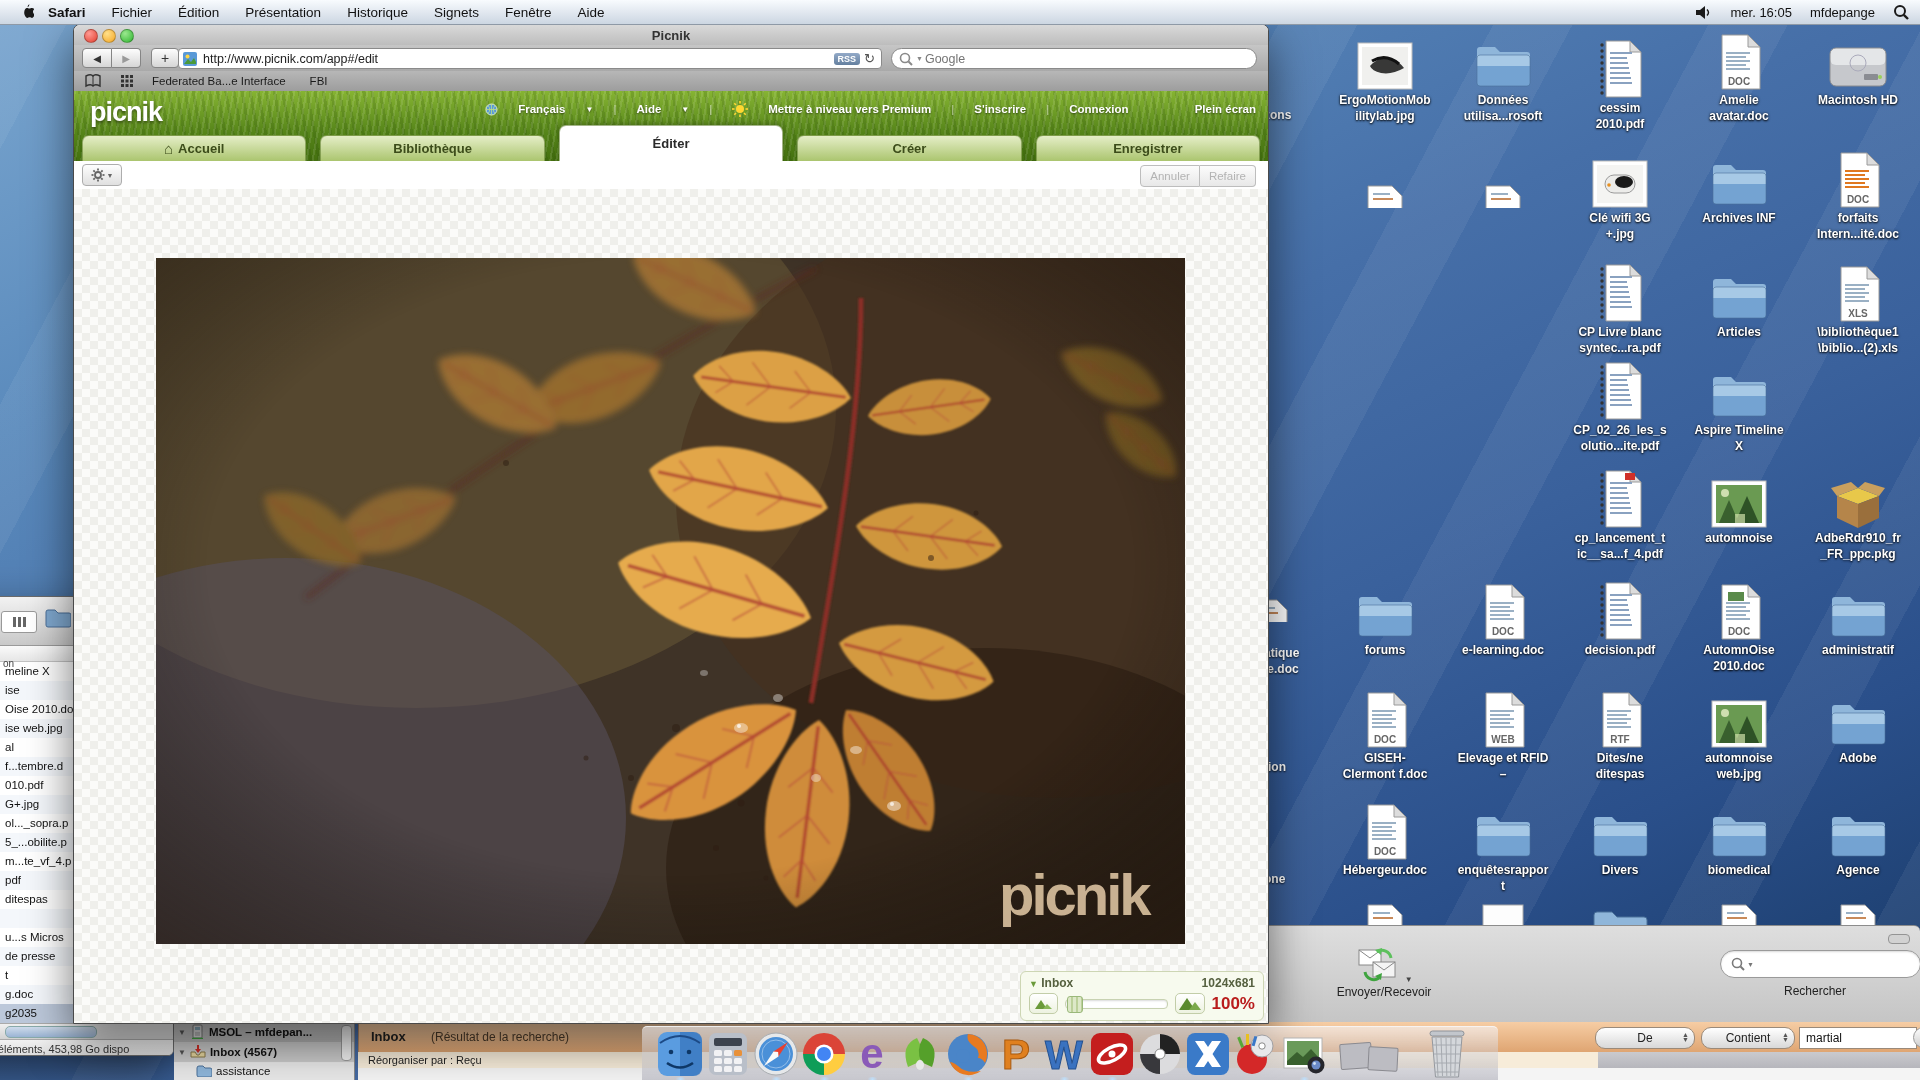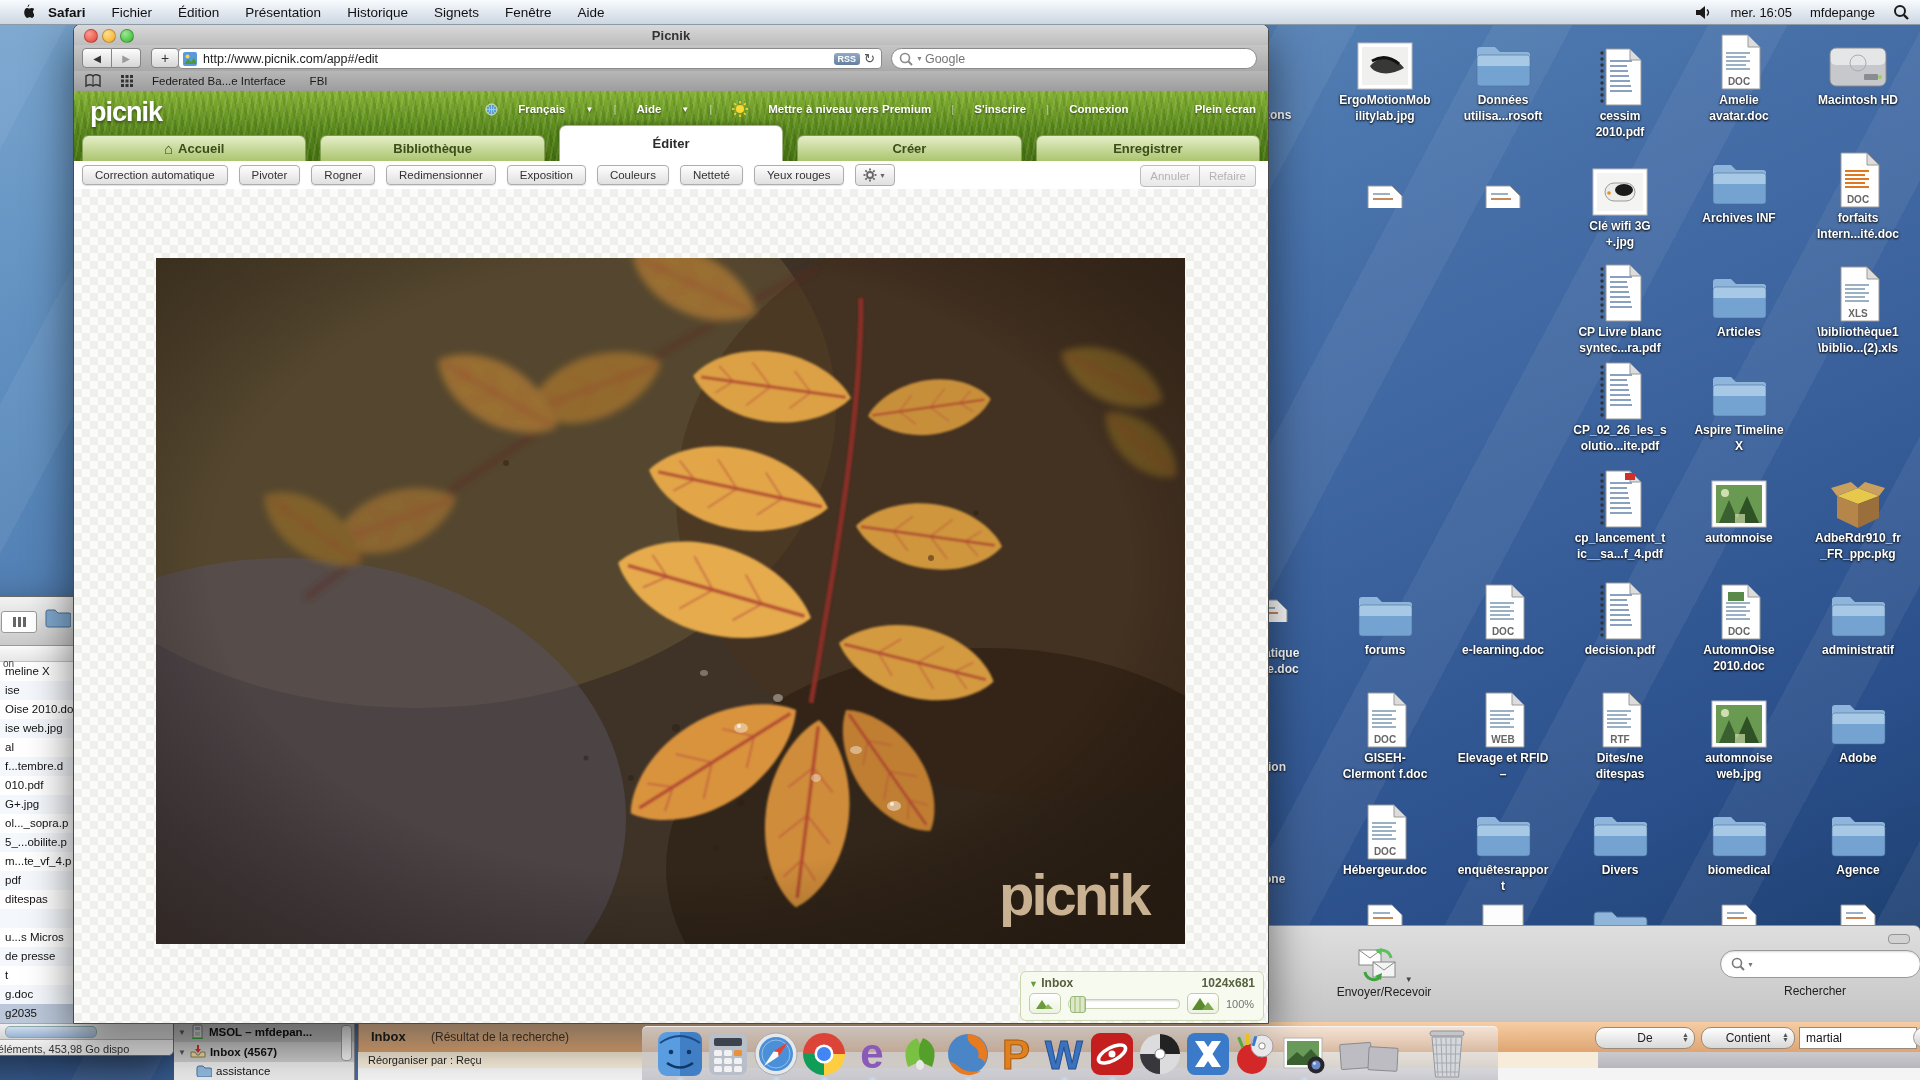--- a/index.html
+++ b/index.html
@@ -76,21 +76,21 @@
   #zoompanel{position:absolute;left:946px;top:782px;width:242px;height:48px;background:#f7faee;
     border:1px solid #cdd6b4;border-radius:6px;font-size:12px;color:#55603f;}
   #zp-head{display:flex;justify-content:space-between;padding:4px 8px 0 8px;font-weight:bold;}
   #zp-row{display:flex;align-items:center;gap:7px;padding:3px 8px 0 8px;}
   .mtbtn{width:30px;height:19px;border:1px solid #c2cda8;border-radius:5px;background:linear-gradient(#ffffff,#edf2e0);
     display:flex;align-items:center;justify-content:center;}
   #zp-track{position:relative;width:110px;height:8px;border-radius:4px;background:#fff;border:1px solid #c8d2b2;
     box-shadow:inset 0 1px 2px rgba(0,0,0,.15);}
   #zp-thumb{position:absolute;left:1px;top:-4px;width:14px;height:15px;border-radius:3px;
     background:repeating-linear-gradient(90deg,#dde8c8 0 3px,#bcd09a 3px 5px);border:1px solid #9ab87a;}
-  #zp-pct{font-size:11px;color:#737373;font-weight:normal;}
+  #zp-pct{font-size:17px;color:#b91c1c;font-weight:bold;}
   
   #finderwin{position:absolute;left:-56px;top:596px;width:228px;height:458px;z-index:20;
     background:#e8e8e8;border:1px solid #6a6a6a;border-radius:6px;overflow:hidden;}
   #fw-toolbar{height:48px;background:linear-gradient(#f2f2f2,#c9c9c9);border-bottom:1px solid #9a9a9a;position:relative;}
   #fw-colhead{height:15px;background:linear-gradient(#fafafa,#e6e6e6);border-bottom:1px solid #c2c2c2;
     font-size:10px;color:#444;position:relative;}
   #fw-rows{background:#fff;height:361px;font-size:11.5px;color:#111;}
   .frow{height:19px;line-height:19px;padding-left:60px;white-space:nowrap;}
   .frow.alt{background:#f4f7fb;}
   .frow.sel{background:#bcc8da;}
@@ -180,21 +180,21 @@
         <div class="art">
           <svg width="58" height="50">
             <path d="M3 10 q0-3 3-3 h15 l5 5 h27 q3 0 3 3 v3 H3z" fill="#8fb6da"></path>
             <rect x="3" y="15" width="53" height="31" rx="3" fill="#74a3d2"></rect>
             <rect x="3" y="15" width="53" height="11" fill="#a7c9e6"></rect>
             <rect x="3" y="15" width="53" height="31" rx="3" fill="none" stroke="#4a7099" stroke-opacity=".6"></rect>
           </svg>
         </div>
         <div class="dlabel">Données<br>utilisa...rosoft</div>
       </div>
-      <div class="dicon" style="left: 1565px; top: 46px;">
+      <div class="dicon" style="left: 1565px; top: 38px;">
         <div class="art">
           <svg width="46" height="58">
             <path d="M9 1 h24 l11 11 v45 h-35 z" fill="#fff" stroke="#9a9a9a"></path>
             <path d="M33 1 l11 11 h-11 z" fill="#dcdcdc" stroke="#9a9a9a"></path>
             <circle cx="5" cy="5" r="1.7" fill="#333"></circle>
             <circle cx="5" cy="11" r="1.7" fill="#333"></circle>
             <circle cx="5" cy="17" r="1.7" fill="#333"></circle>
             <circle cx="5" cy="23" r="1.7" fill="#333"></circle>
             <circle cx="5" cy="29" r="1.7" fill="#333"></circle>
             <circle cx="5" cy="35" r="1.7" fill="#333"></circle>
@@ -251,21 +251,21 @@
       </div>
       <div class="dicon" style="left: 1448px; top: 148px;">
         <div class="art">
           <svg width="40" height="24">
             <path d="M3 2 h24 l10 10 v30 h-34z" fill="#fff" stroke="#999"></path>
             <rect x="8" y="9" width="17" height="2" fill="#9ab0c4"></rect>
             <rect x="8" y="14" width="20" height="2" fill="#c88a5a"></rect>
           </svg>
         </div>
       </div>
-      <div class="dicon" style="left: 1565px; top: 156px; justify-content: flex-end;">
+      <div class="dicon" style="left: 1565px; top: 148px; justify-content: flex-end;">
         <div class="art">
           <svg width="56" height="48">
             <rect x="1" y="1" width="54" height="46" fill="#fff" stroke="#bbb"></rect>
             <rect x="5" y="5" width="46" height="38" fill="#f4f4f2"></rect>
             <rect x="13" y="15" width="30" height="18" rx="9" fill="#ececea" stroke="#9a9a9a"></rect>
             <ellipse cx="32" cy="22" rx="9" ry="6" fill="#1a1a1a"></ellipse>
             <circle cx="17" cy="25" r="1.8" fill="#e89020"></circle>
           </svg>
         </div>
         <div class="dlabel">Clé wifi 3G<br>+.jpg</div>
@@ -916,30 +916,20 @@
           </div>
           <div class="ptab">
             <span>Créer</span>
           </div>
           <div class="ptab">
             <span>Enregistrer</span>
           </div>
         </div>
     </div>
     <div id="ptoolbar">
-      <span id="pbtns" style="display:flex;gap:11px;">
-          <button class="pbtn">Correction automatique</button>
-          <button class="pbtn">Pivoter</button>
-          <button class="pbtn">Rogner</button>
-          <button class="pbtn">Redimensionner</button>
-          <button class="pbtn">Exposition</button>
-          <button class="pbtn">Couleurs</button>
-          <button class="pbtn">Netteté</button>
-          <button class="pbtn">Yeux rouges</button>
-        </span>
       <div id="gearbtn">
         <svg width="14" height="14">
             <circle cx="7" cy="7" r="3" fill="none" stroke="#666" stroke-width="1.8"></circle>
             <g stroke="#666" stroke-width="1.8">
               <line x1="7" y1="0.5" x2="7" y2="2.5"></line>
               <line x1="7" y1="11.5" x2="7" y2="13.5"></line>
               <line x1="0.5" y1="7" x2="2.5" y2="7"></line>
               <line x1="11.5" y1="7" x2="13.5" y2="7"></line>
               <line x1="2.4" y1="2.4" x2="3.8" y2="3.8"></line>
               <line x1="10.2" y1="10.2" x2="11.6" y2="11.6"></line>

